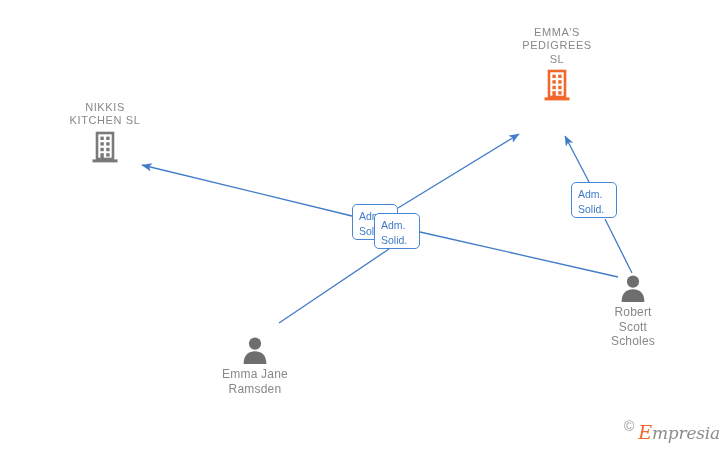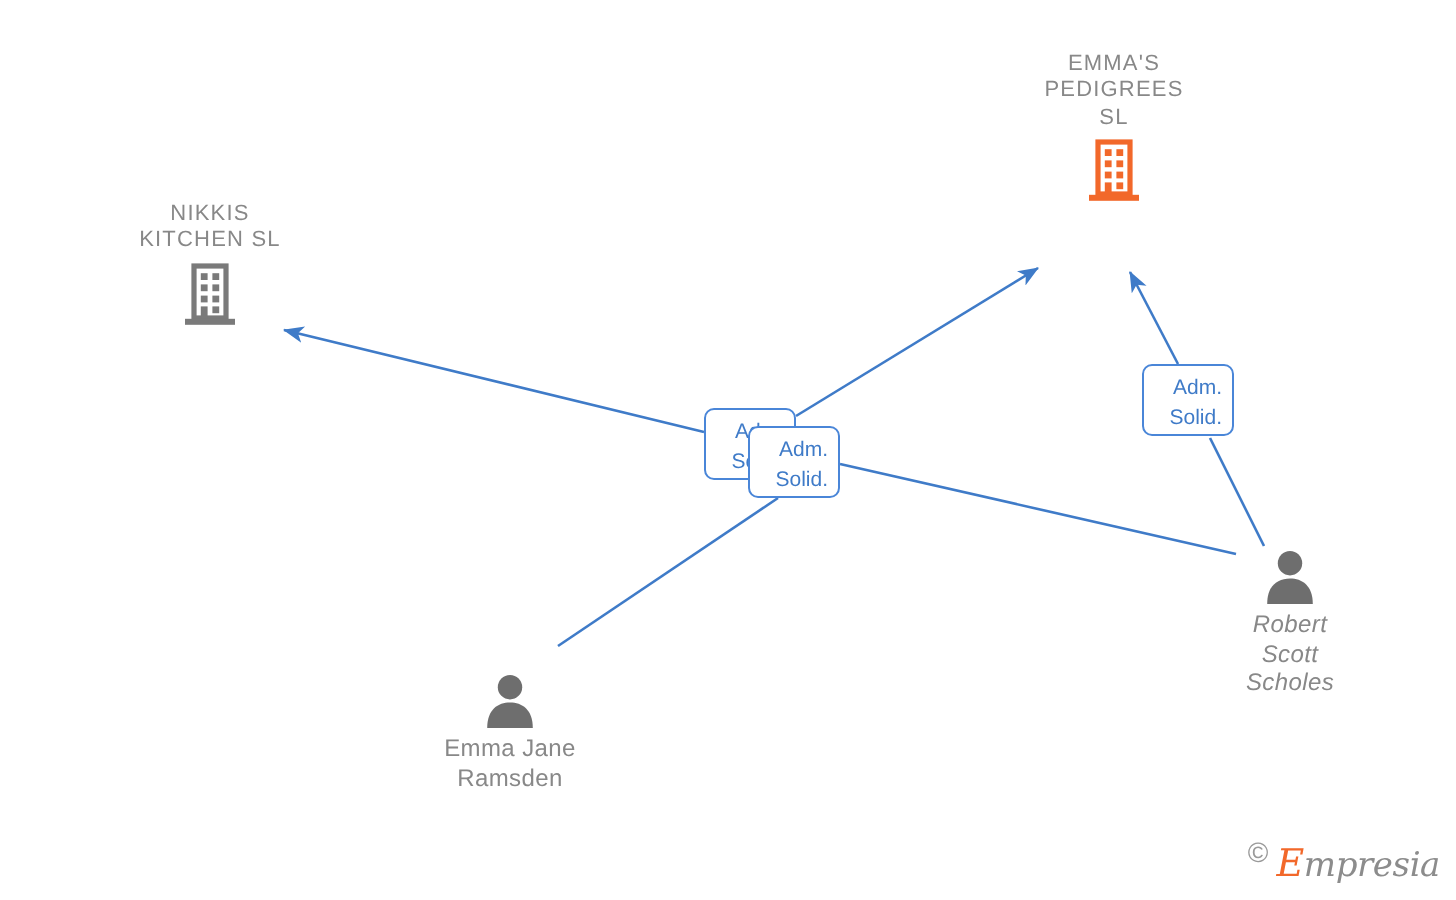--- a/index.html
+++ b/index.html
@@ -39,34 +39,34 @@
     letter-spacing:0.2px;
     margin-top:3px;
   }
   .icon-building{width:30px;height:33px;display:block;}
   .icon-person{width:30px;height:28px;display:block;}
 
   
   #node-emmas-pedigrees{ left:487px; top:26px;  width:140px; }
   #node-nikkis-kitchen{  left:40px;  top:101px; width:130px; }
   #node-emma-ramsden{    left:195px; top:336px; width:120px; }
-  #node-robert-scholes{  left:592px; top:274px; width:106px;font-style:italic; }
+  #node-robert-scholes{  left:580px; top:274px; width:106px; }
 
   
   .rel-box{
     position:absolute;
     box-sizing:border-box;
     background:#ffffff;
     border:1.3px solid #4a86d8;
     border-radius:5px;
     color:#3f7bc8;
     font-size:10.5px;
     line-height:1.45;
     padding:4px 5px 4px 6px;
-    text-align:right;
+    text-align:left;
     white-space:pre-line;
   }
   #rel-box-back  { left:352px; top:204px; width:46px; height:36px; z-index:5; }
   #rel-box-front { left:374px; top:213px; width:46px; height:36px; z-index:6; }
   #rel-box-right { left:571px; top:182px; width:46px; height:36px; z-index:5; }
 
   
   #watermark{
     position:absolute;
     right:8px;bottom:8px;

